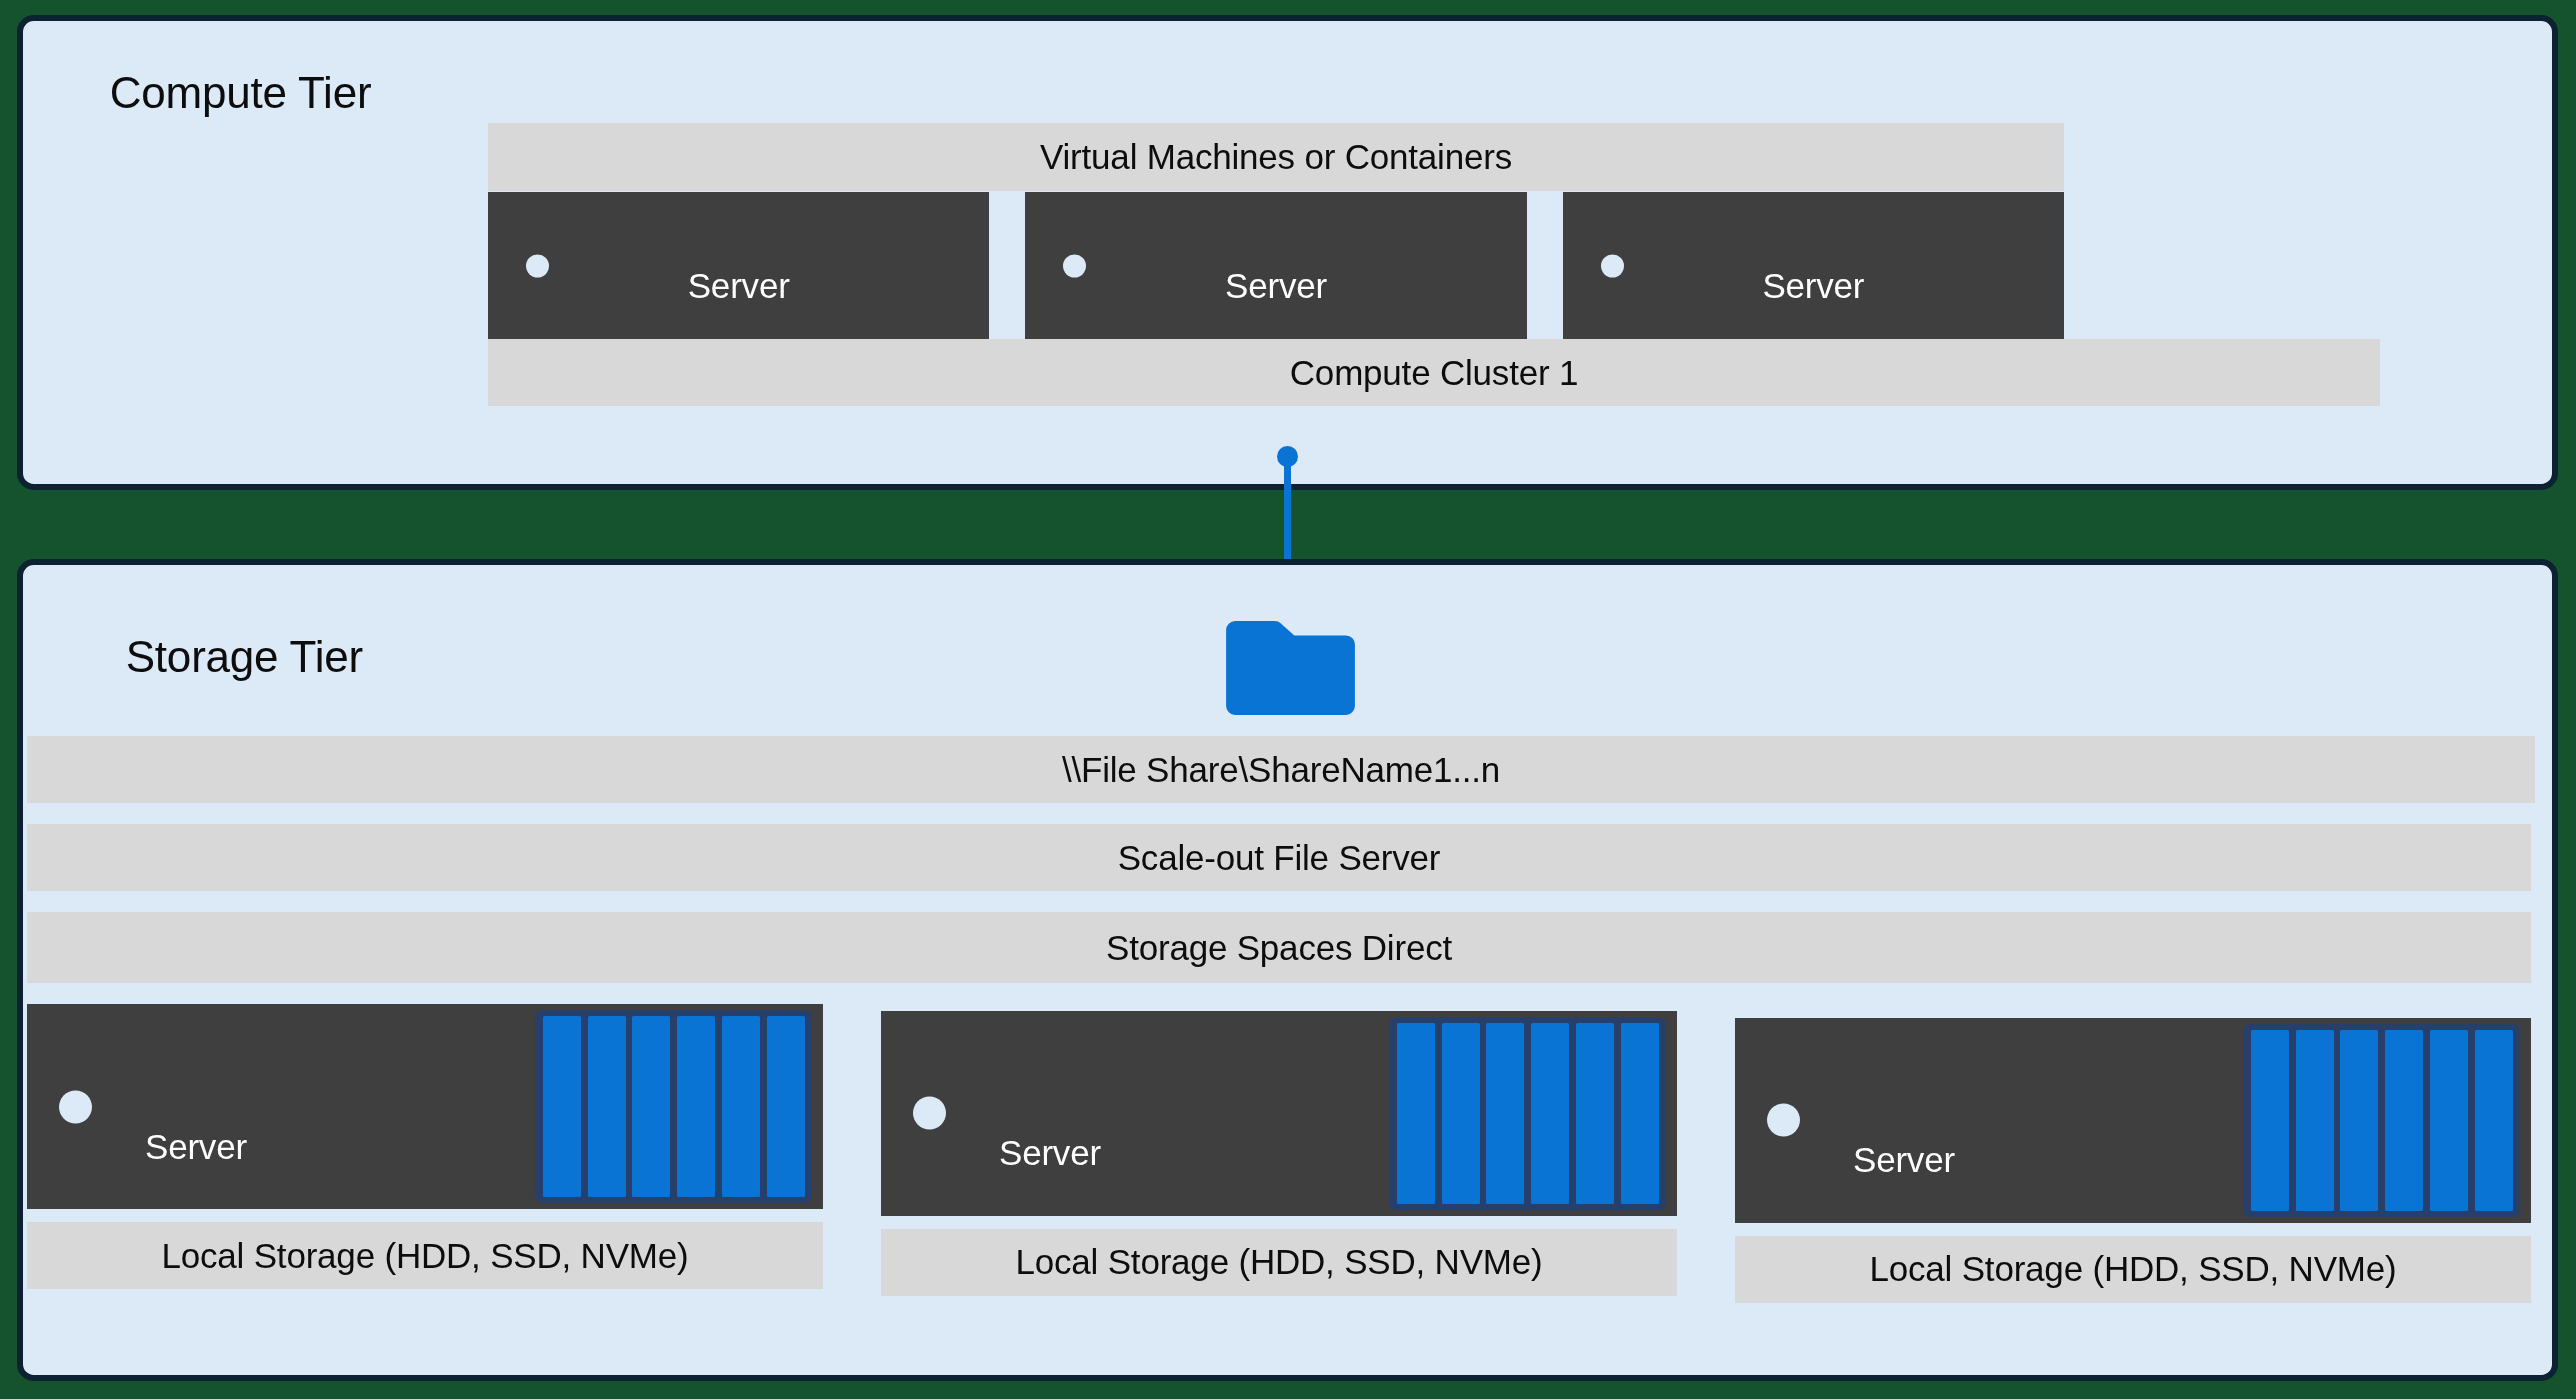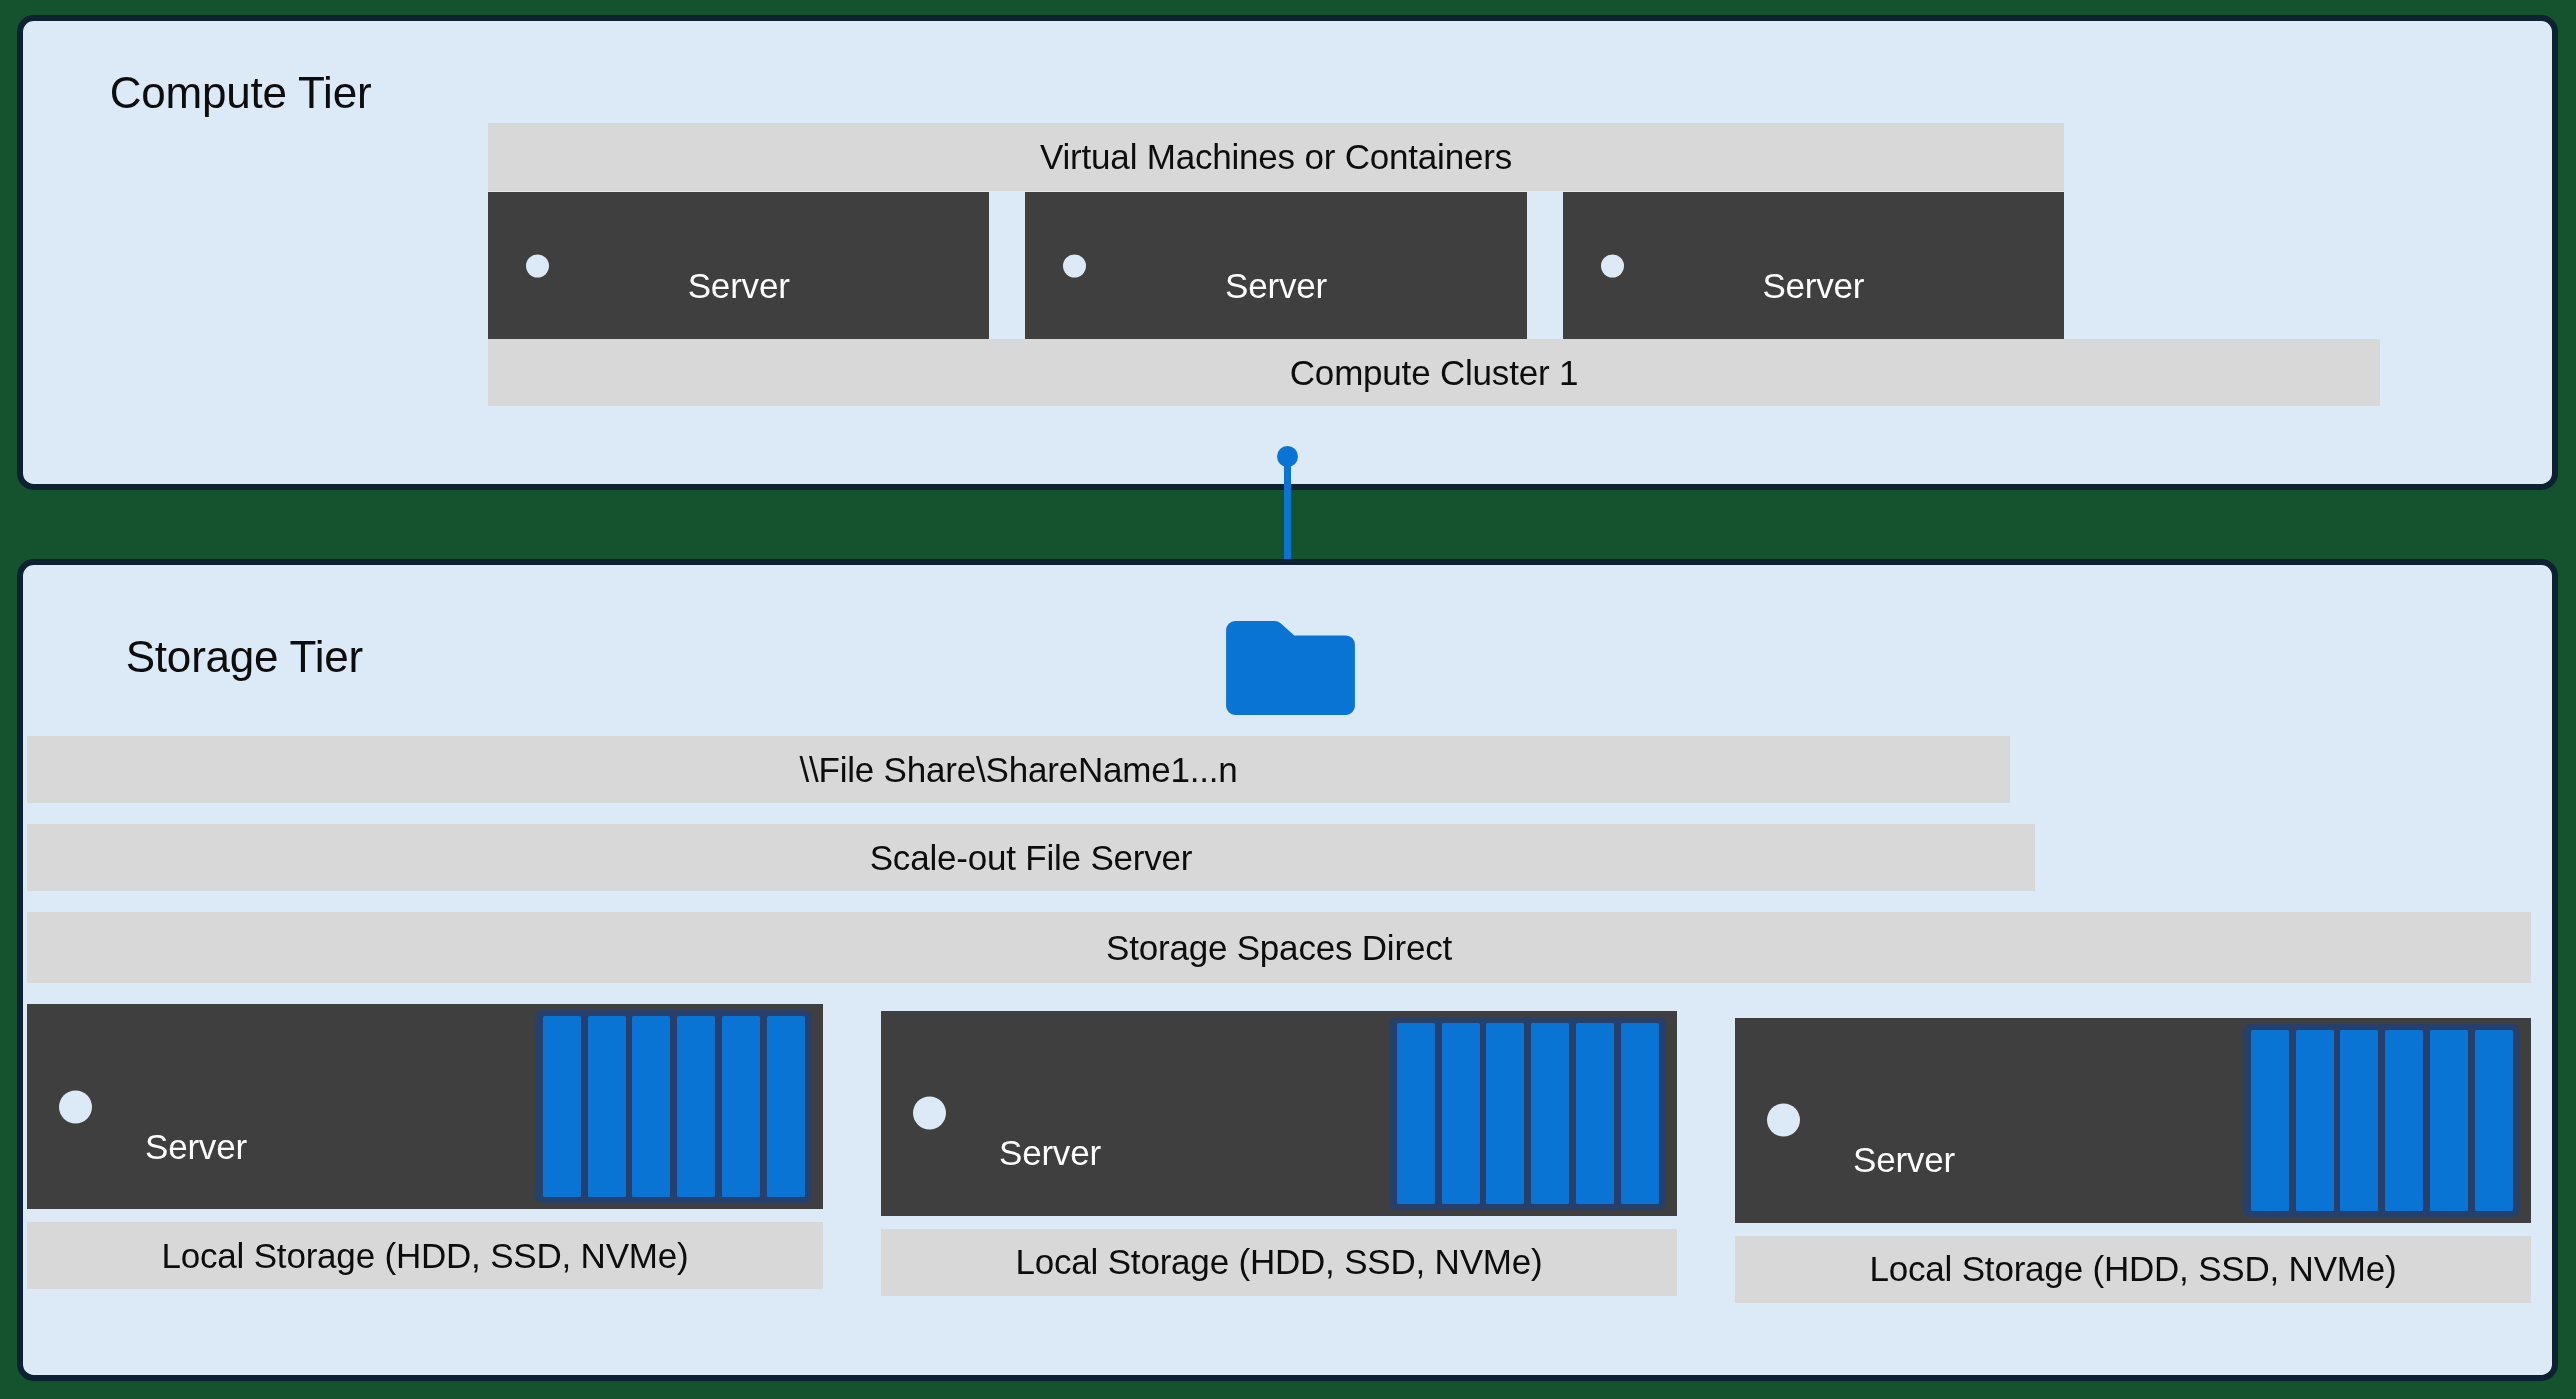--- a/index.html
+++ b/index.html
@@ -125,22 +125,22 @@
   
   #folder-icon {
     position: absolute;
     left: 1226px;
     top: 618px;
     width: 129px;
     height: 97px;
   }
 
   
-  #share-band  { left: 27px; top: 736px;  width: 1983px; height: 67px; }
-  #sofs-band   { left: 27px; top: 824px; width: 2008px; height: 67px; }
+  #share-band  { left: 27px; top: 736px;  width: 2508px; height: 67px; }
+  #sofs-band   { left: 27px; top: 824px; width: 2504px; height: 67px; }
   #s2d-band    { left: 27px; top: 912px; width: 2504px; height: 71px; }
 
   .storage-row {
     position: absolute;
     left: 27px;
     top: 1004px;
     width: 2504px;
     height: 358px;
     display: flex;
     gap: 58px;

